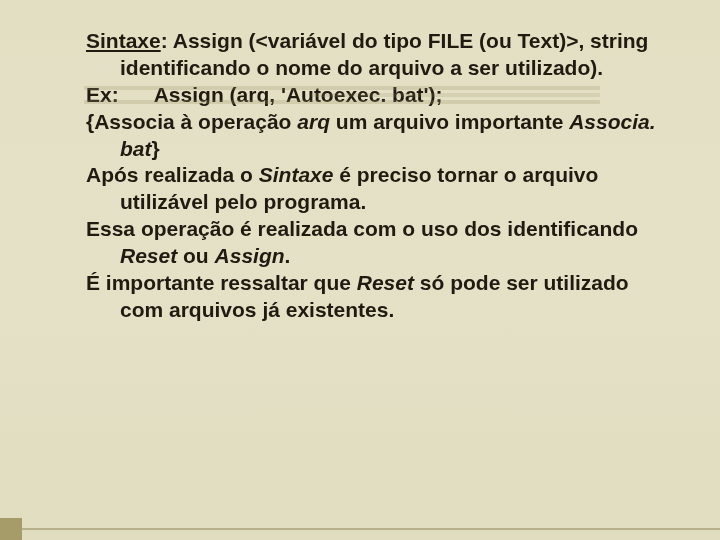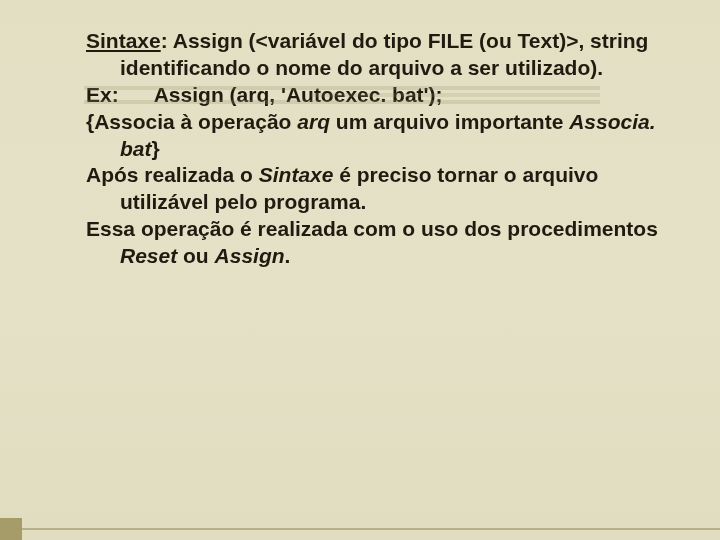--- a/index.html
+++ b/index.html
@@ -90,20 +90,23 @@
 
   <div class="entry hang">
     <span>{Associa à operação </span><span class="italic">arq</span><span> um arquivo importante </span><span class="italic">Associa. bat</span><span>}</span>
   </div>
 
   <div class="entry hang">
     <span>Após realizada o </span><span class="italic">Sintaxe</span><span> é preciso tornar o arquivo utilizável  pelo  programa.</span>
   </div>
 
   <div class="entry hang">
-    <span>Essa operação é realizada com o uso dos procedimentos </span><span class="italic">Reset</span><span> ou </span><span class="italic">Assign</span><span>.</span>
+    <span>Essa operação é realizada com o uso dos identificando </span><span class="italic">Reset</span><span> ou </span><span class="italic">Assign</span><span>.</span>
   </div>
 
+  <div class="entry hang">
+    <span>É importante ressaltar que </span><span class="italic">Reset</span><span> só pode ser utilizado com arquivos já existentes.</span>
+  </div>
 
 </div>
 
 <div class="footer-accent"></div>
 <div class="footer-line"></div>
 
 </body></html>

